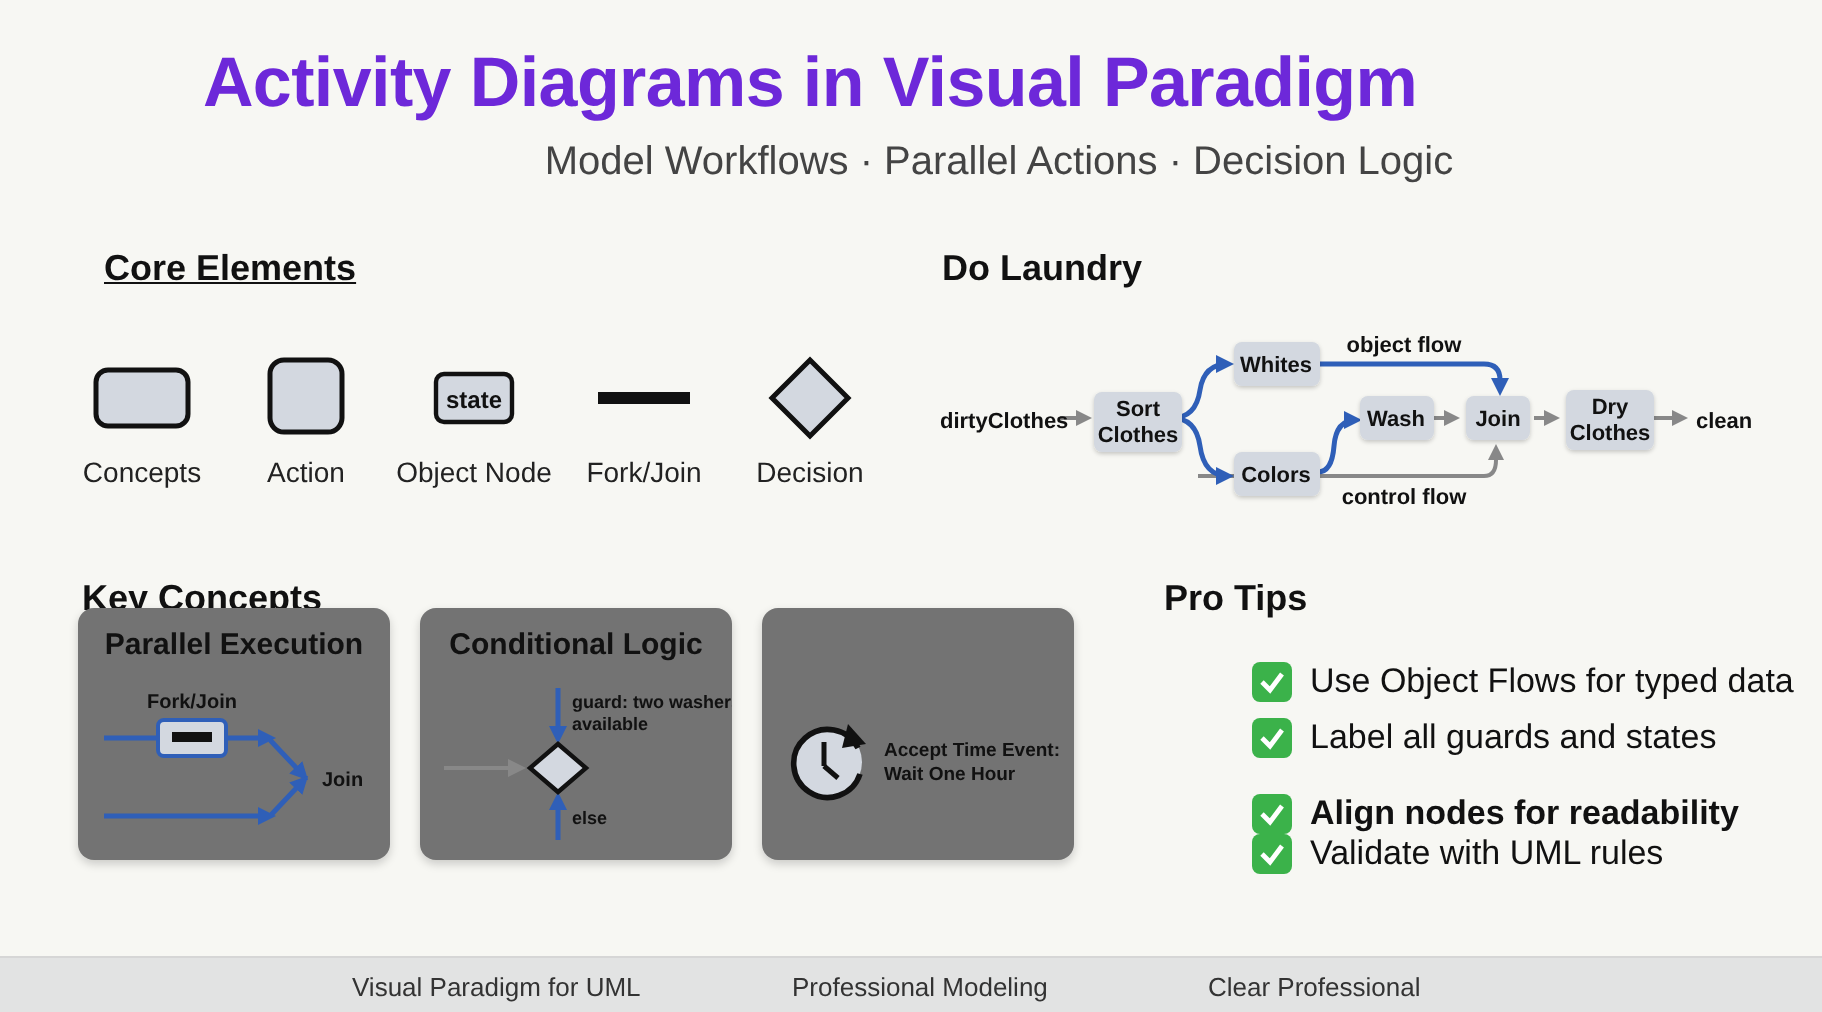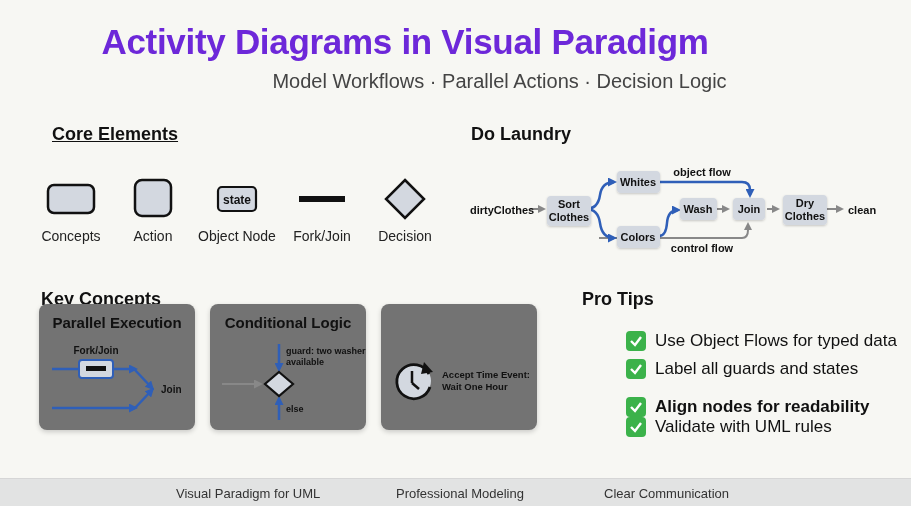--- a/index.html
+++ b/index.html
@@ -209,14 +209,14 @@
       <svg width="14" height="14">
         <path d="M2,7 L6,11 L12,3" fill="none" stroke="#fff" stroke-width="2.4"></path>
       </svg>
     </span>
   <span>Validate with UML rules</span>
 </div>
 
 <div id="footer" class="abs">
   <span class="foot" style="left:176px;">Visual Paradigm for UML</span>
   <span class="foot" style="left:396px;">Professional Modeling</span>
-  <span class="foot" style="left:604px;">Clear Communication</span>
+  <span class="foot" style="left:604px;">Clear Professional</span>
 </div>
 
 </body></html>

